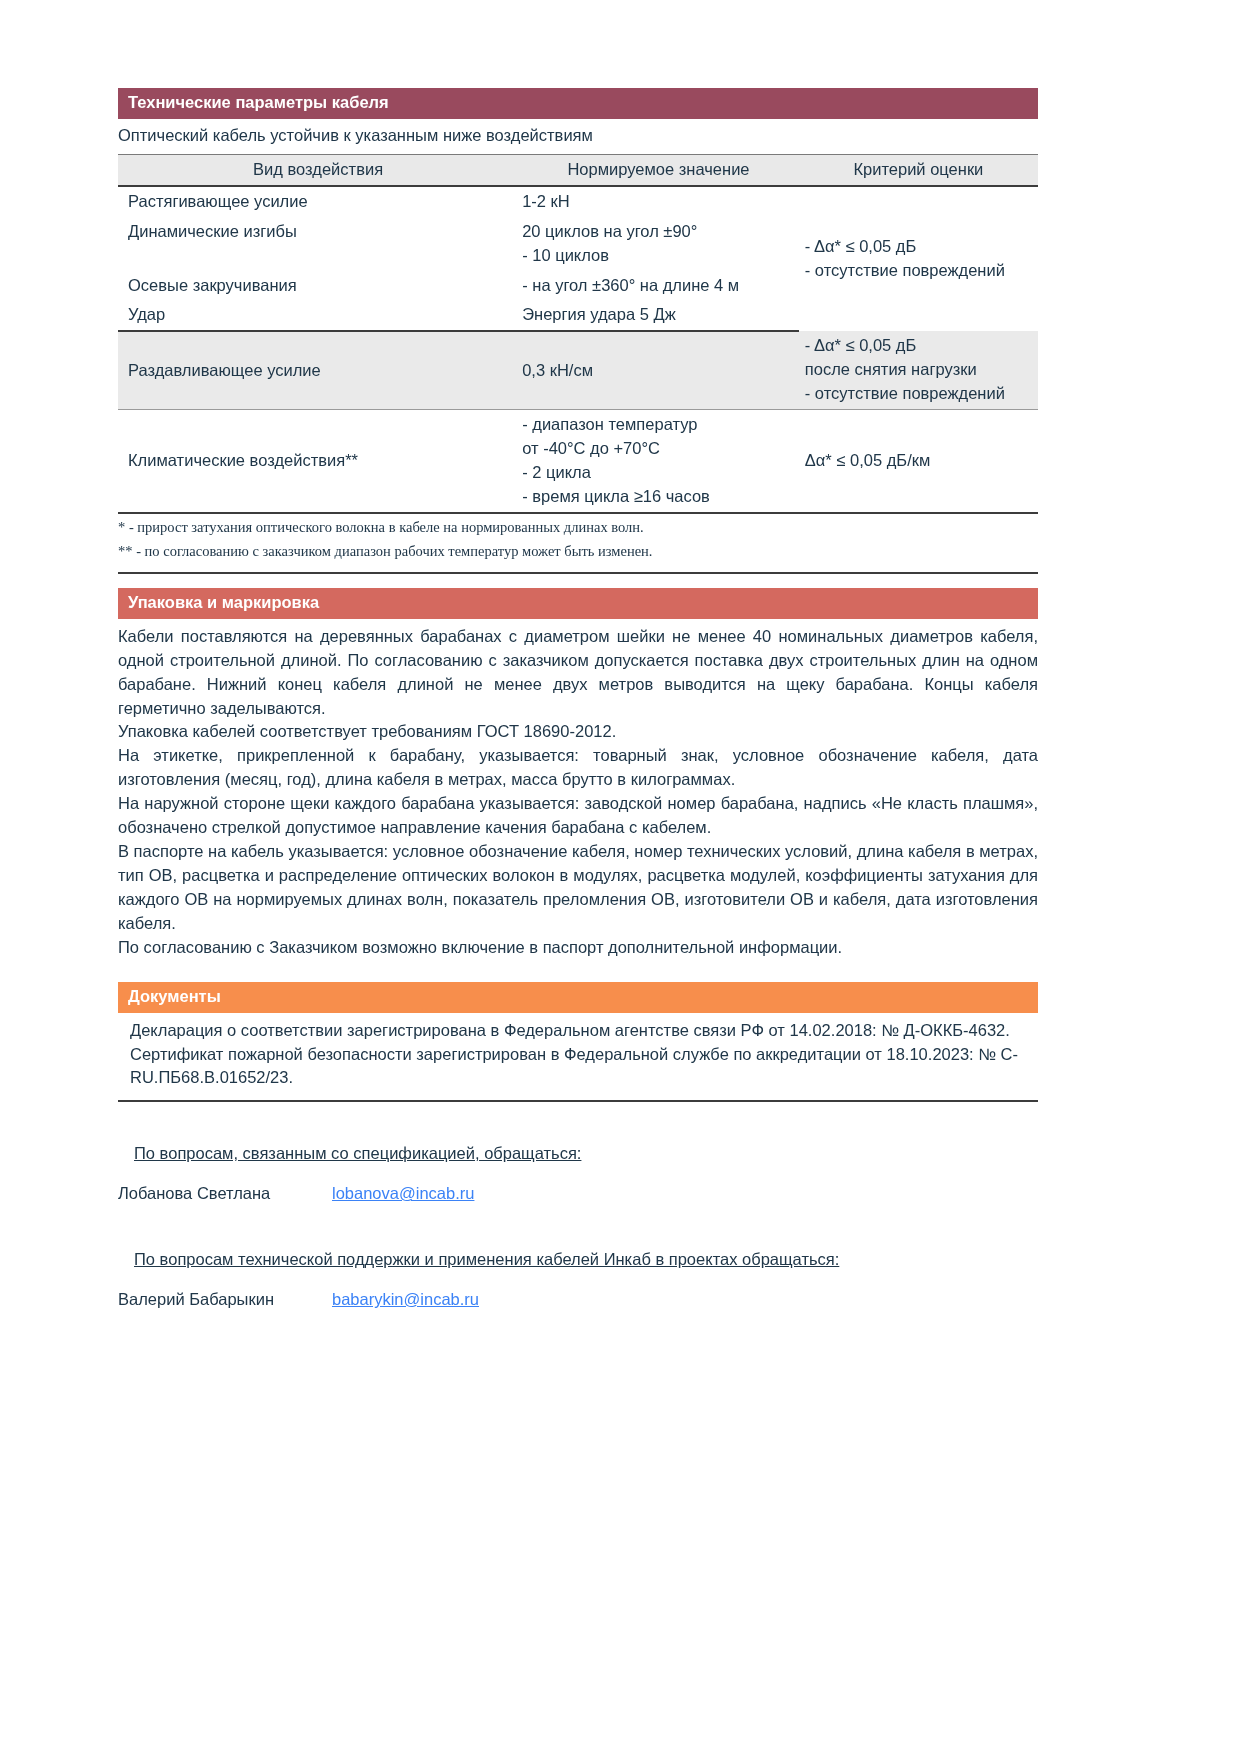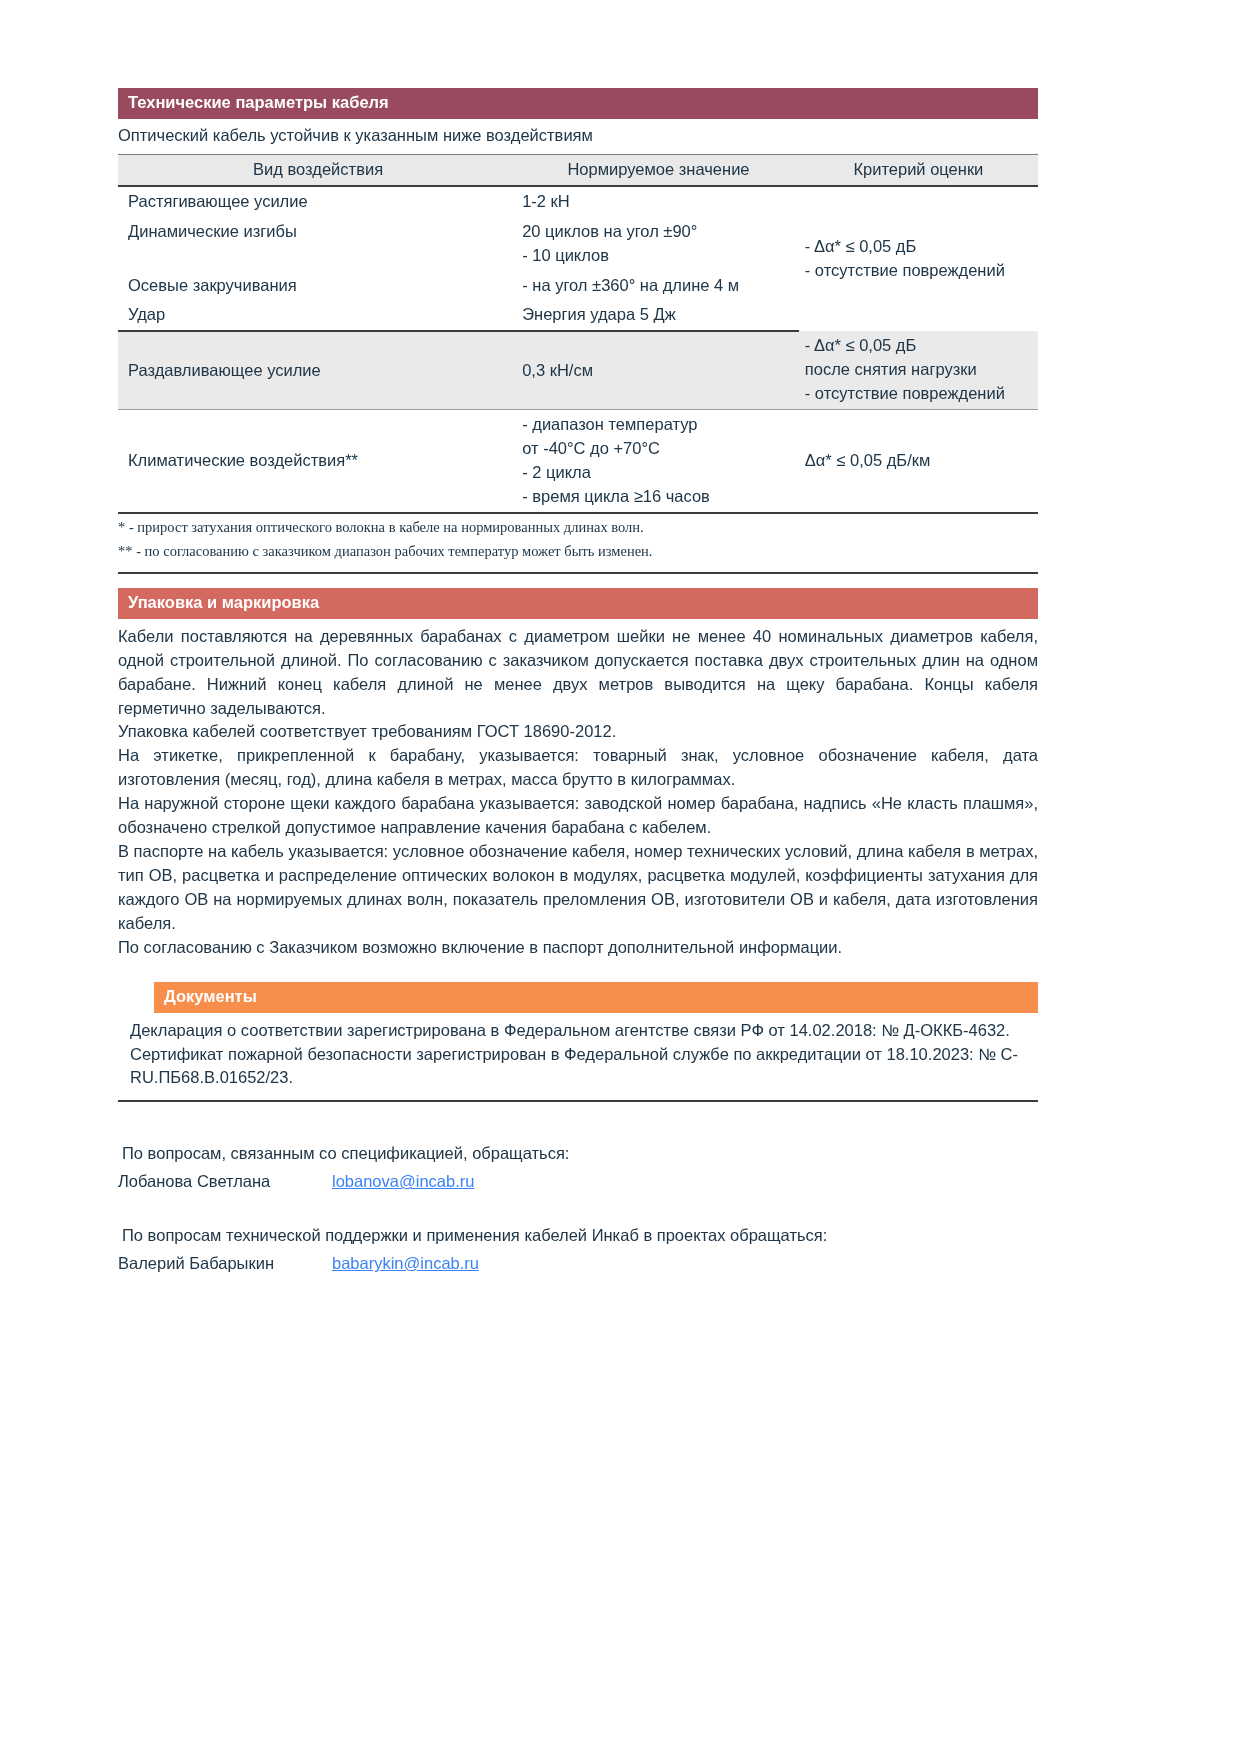--- a/index.html
+++ b/index.html
@@ -15,21 +15,21 @@
   }
   .content { position:absolute; left:118px; top:88px; width:920px; }
 
   .banner {
     color:#ffffff; font-weight:bold;
     padding:3px 10px 4px 10px;
     font-size:16.5px;
   }
   .banner-maroon { background:#994a5e; }
   .banner-salmon { background:#d4695f; margin-top:14px; }
-  .banner-orange { background:#f78e4c; margin-top:22px;margin-left:36px; }
+  .banner-orange { background:#f78e4c; margin-top:22px; }
 
   .subtitle { margin:5px 0 6px 0; }
 
   table.spec-table {
     width:100%;
     border-collapse:collapse;
     table-layout:fixed;
   }
   .spec-table col.c1 { width:43.5%; }
   .spec-table col.c2 { width:30.5%; }
@@ -57,21 +57,21 @@
 
   .footnote { margin:3px 0 0 0; font-size:14.5px;font-family:Liberation Serif, serif; }
   .hr { border-bottom:2.5px solid #3c3c3c; margin-top:10px; }
 
   .paras { margin-top:6px; }
   .paras p { margin:0; text-align:justify; }
   .doc-lines { margin-top:6px; padding-left:12px; }
   .doc-lines p { margin:0; text-align:left; }
 
   .contacts { margin-top:40px; }
-  .contacts p { margin:4px; }
+  .contacts p { margin:16px;text-decoration:underline; }
   .contact-row { display:flex;gap:18px; }
   .cname { width:196px; flex:0 0 196px; }
   a.email { color:#3b82f6; text-decoration:underline; cursor:pointer; }
   .contact-gap { height:26px; }
 
   .footer {
     position:absolute; left:118px; top:1482px; width:920px;
     display:flex; font-size:14px;
   }
   .footer .f-left  { flex:1; text-align:left; }

